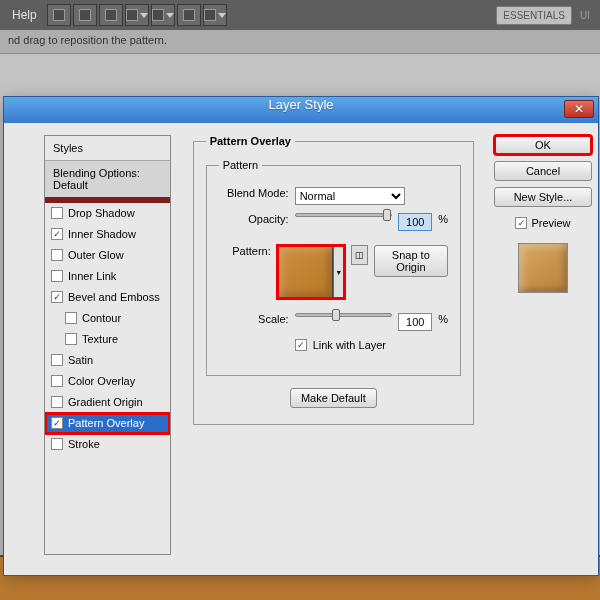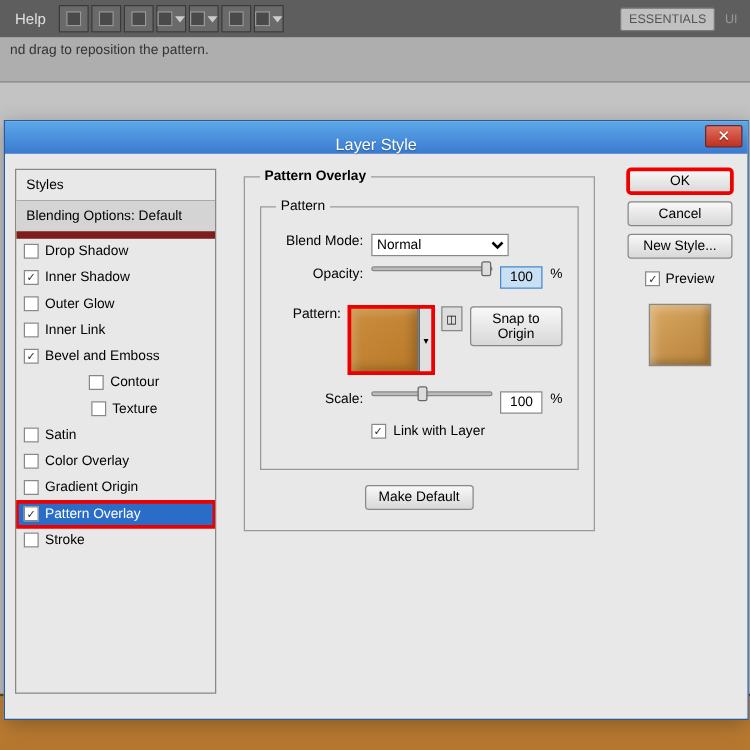--- a/index.html
+++ b/index.html
@@ -2,53 +2,53 @@
 <html><head>
 <meta charset="utf-8">
 <style>
 * { box-sizing: border-box; font-family: "Segoe UI", Tahoma, sans-serif; }
 body { margin: 0; background: #c3c3c3; width: 600px; height: 600px; overflow: hidden; position: relative; }
 .toolbar { background: #5e5e5e; height: 30px; display: flex; align-items: center; padding: 0 4px; gap: 2px; }
 .tb-menu { color: #e0e0e0; font-size: 12px; padding: 4px 8px; }
 .tb-icon { width: 24px; height: 22px; background: #6a6a6a; border: 1px solid #3a3a3a; display: flex; align-items: center; justify-content: center; }
 .tb-btn-label { color: #555; background: #c0c0c0; border: 1px solid #7a7a7a; font-size: 10px; padding: 3px 6px; margin-left: auto; border-radius: 2px; }
 .tb-tab { color: #999; font-size: 10px; padding: 4px 6px; }
-.options-bar { background: #aeaeae; height: 36px; font-size: 11px; color: #333; padding: 4px 8px; border-bottom: 1px solid #888; }
+.options-bar { background: #aeaeae; height: 24px; font-size: 11px; color: #333; padding: 4px 8px; border-bottom: 1px solid #888; }
 .bg-strip { position: absolute; bottom: 0; left: 0; right: 0; height: 45px; background: linear-gradient(#c7873a, #b5762e); border-top: 2px solid #6a4a1a; }
 .dialog { position: absolute; left: 3px; top: 96px; width: 596px; height: 480px; background: #e8e8e8; border: 1px solid #2a5a9a; box-shadow: 0 4px 16px rgba(0,0,0,0.3); }
-.titlebar { background: linear-gradient(#5ca8e8, #3a7ad0); height: 26px; display: flex; align-items: flex-end; justify-content: center; position: relative; color: #fff; font-size: 13px; text-shadow: 0 1px 1px rgba(0,0,0,0.3); }
+.titlebar { background: linear-gradient(#5ca8e8, #3a7ad0); height: 26px; display: flex; align-items: flex-start; justify-content: center; position: relative; color: #fff; font-size: 13px; text-shadow: 0 1px 1px rgba(0,0,0,0.3); }
 .close-btn { position: absolute; right: 4px; top: 3px; width: 30px; height: 18px; background: linear-gradient(#e07060, #c03020); border: 1px solid #7a2018; border-radius: 2px; color: #fff; text-align: center; font-size: 12px; line-height: 16px; }
-.dlg-body { display: flex; height: calc(100% - 26px); padding: 12px 8px; gap: 22px; }
+.dlg-body { display: flex; height: calc(100% - 26px); padding: 12px 8px; gap: 22px; margin-left: 32px; }
 .styles-col { width: 164px; }
 .styles-list { border: 1px solid #888; background: #e8e8e8; height: 420px; overflow: hidden; }
 .styles-head { padding: 6px 8px; font-size: 11px; border-bottom: 1px solid #aaa; }
 .blend-head { padding: 6px 8px; font-size: 11px; background: #d4d4d4; border-bottom: 6px solid #7f1d1d; }
 .style-row { display: flex; align-items: center; padding: 4px 6px; font-size: 11px; border-bottom: 1px solid transparent; gap: 5px; }
-.style-row.sub { padding-left: 20px; justify-content: center; }
+.style-row.sub { padding-left: 20px; }
 .cb { width: 12px; height: 12px; border: 1px solid #888; background: #fff; display: flex; align-items: center; justify-content: center; font-size: 9px; color: #333; }
 .style-row.selected { background: #2a6dc8; color: #fff; }
 .hl-red { outline: 3px solid #e00; outline-offset: -2px; }
 .settings { flex: 1; }
 fieldset { border: 1px solid #999; font-size: 11px; padding: 8px 12px 16px; margin: 0; }
 fieldset.inner { margin-top: 4px; }
 legend { padding: 0 4px; font-weight: bold; }
 .inner legend { font-weight: normal; font-style: normal; }
 .form-row { display: flex; align-items: flex-start; margin: 8px 0; font-size: 11px; gap: 6px; }
 .form-row .lbl { width: 70px; text-align: right; }
 select { font-size: 11px; width: 110px; height: 18px; background: #fff; border: 1px solid #888; }
 .slider { flex: 1; height: 4px; background: #bbb; border: 1px solid #888; position: relative; border-radius: 2px; max-width: 130px; }
 .slider .thumb { position: absolute; top: -5px; width: 8px; height: 12px; background: #ddd; border: 1px solid #666; border-radius: 2px; }
 .valbox { width: 34px; height: 18px; border: 1px solid #4a8acc; background: #c8dff4; text-align: center; font-size: 11px; line-height: 16px; }
 .pattern-swatch { width: 56px; height: 54px; border: 1px solid #444; background: linear-gradient(145deg, #cb8e3f, #b97828); box-shadow: inset 4px 4px 8px rgba(255,255,255,0.2), inset -4px -4px 8px rgba(0,0,0,0.2); }
 .swatch-dd { border: 1px solid #666; background: #e0e0e0; width: 12px; height: 54px; display: flex; align-items: center; justify-content: center; font-size: 8px; }
 .sm-btn { width: 22px; height: 20px; border: 1px solid #888; background: #ddd; display: flex; align-items: center; justify-content: center; font-size: 9px; }
 .btn { background: linear-gradient(#f8f8f8, #d8d8d8); border: 1px solid #888; border-radius: 3px; font-size: 11px; padding: 3px 10px; cursor: pointer; }
 .btn-row { display: flex; gap: 12px; margin-top: 12px; justify-content: center; }
 .right-col { width: 94px; display: flex; flex-direction: column; gap: 6px; align-items: center; }
-.right-col .btn { width: 84px; text-align: center; }
+.right-col .btn { width: 98px; text-align: center; }
 .preview-cb { display: flex; align-items: center; gap: 4px; font-size: 11px; margin-top: 4px; }
 .preview-swatch { width: 50px; height: 50px; border: 1px solid #888; background: linear-gradient(145deg, #d8a862, #b8823a); box-shadow: inset 3px 3px 8px rgba(255,255,255,0.3), inset -3px -3px 6px rgba(0,0,0,0.25); margin-top: 8px; }
 .tool-square { width: 12px; height: 12px; border: 1px solid #999; background: #4a4a4a; }
 .tri { width: 0; height: 0; border-left: 4px solid transparent; border-right: 4px solid transparent; border-top: 5px solid #ccc; display: inline-block; margin-left: 2px; }
 </style>
 </head>
 <body>
 
 <div class="toolbar">
   <span class="tb-menu">Help</span>

